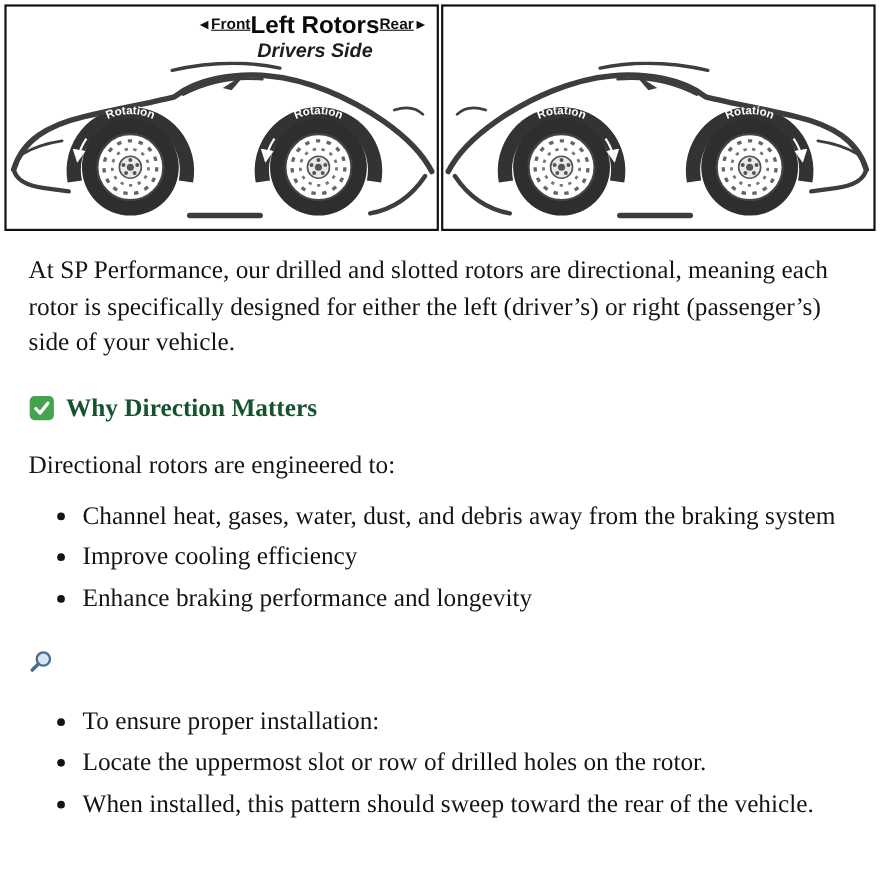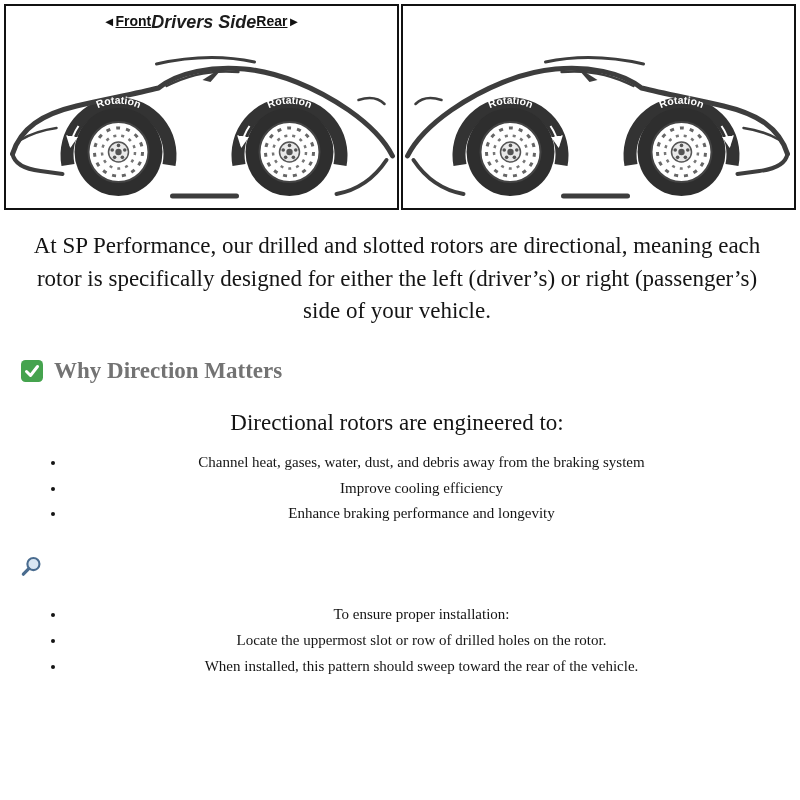--- a/index.html
+++ b/index.html
@@ -2,37 +2,37 @@
 <html><head>
 <meta charset="utf-8">
 <style>
   html,body{margin:0;padding:0;background:#fff;}
   body{width:800px;font-family:"Liberation Serif", serif;color:#141414;}
   .page{width:800px;box-sizing:border-box;}
 
   
   .diagram{display:flex;gap:2px;margin:4px 4px 0 4px;}
   .panel{flex:1;border:2px solid #111;background:#fff;position:relative;height:206px;overflow:hidden;box-sizing:border-box;}
-  .panel-header{display:flex;justify-content:center;align-items:flex-start;padding:5px 8px 0 8px;font-family:"Liberation Sans", sans-serif;}
+  .panel-header{display:flex;justify-content:flex-end;align-items:flex-start;padding:5px 8px 0 8px;font-family:"Liberation Sans", sans-serif;}
   .dir-label{font-weight:bold;font-size:14px;text-decoration:underline;color:#111;white-space:nowrap;margin-top:2px;}
   .dir-arrow{font-size:13px;text-decoration:none;display:inline-block;}
   .panel-titles{text-align:center;line-height:1.1;}
   .panel-title{font-weight:bold;font-size:22px;color:#0a0a0a;}
   .panel-subtitle{font-weight:bold;font-style:italic;font-size:18px;color:#1c1c1c;margin-top:2px;}
   .car-svg{position:absolute;left:0;right:0;bottom:0;width:100%;height:152px;display:block;}
   .hidden-defs{position:absolute;width:0;height:0;overflow:hidden;}
 
   
-  .article{padding:0 26px 30px 20px;text-align:center;}
+  .article{padding:0 26px 30px 26px;}
   .intro{font-size:23px;line-height:1.42;margin:20px 0 10px 0;}
-  .sec-heading{display:flex;align-items:center;gap:10px;font-size:23px;margin:30px 0 26px 0;font-weight:bold;color:#737373;}
+  .sec-heading{display:flex;align-items:center;gap:10px;font-size:23px;margin:30px 0 26px 0;font-weight:bold;color:#14532d;}
   .sec-heading.light{font-weight:normal;color:#222;}
   .sec-heading .icon{flex:0 0 auto;display:inline-flex;}
   .lead{font-size:23px;margin:0 0 16px 0;font-family:Liberation Serif, serif;}
-  ul.bullets{margin:0 0 8px 0;padding:0 0 0 46px;font-size:15px;line-height:1.45;}
+  ul.bullets{margin:0 0 8px 0;padding:0 0 0 46px;font-size:23px;line-height:1.45;}
   ul.bullets li{margin:4px 0;padding-left:3px;}
 </style>
 </head>
 <body>
 
 <svg class="hidden-defs" aria-hidden="true">
   <defs>
     <marker id="arrowW" markerWidth="8" markerHeight="8" refX="5" refY="3" orient="auto">
       <path d="M0,0 L6,3 L0,6 Z" fill="#fff"></path>
     </marker>
@@ -67,20 +67,21 @@
 </svg>
 
 <div class="page">
 
   <div class="diagram">
 
     <div class="panel">
       <div class="panel-header">
         <span class="dir-label"><span class="dir-arrow">◄</span><span>Front</span></span>
         <span class="panel-titles">
+          <span class="panel-title" style="display:block">Left Rotors</span>
           <span class="panel-subtitle" style="display:block">Drivers Side</span>
         </span>
         <span class="dir-label"><span>Rear</span><span class="dir-arrow">►</span></span>
       </div>
       <svg class="car-svg" viewBox="0 0 390 152" preserveAspectRatio="xMidYMax meet">
         <use href="#car"></use>
         <path id="rpL1" d="M67,79 A48,48 0 0 1 157,79" fill="none"></path>
         <path id="rpL2" d="M238,79 A48,48 0 0 1 328,79" fill="none"></path>
         <text font-family="Liberation Sans, sans-serif" font-size="10.5" font-weight="bold" fill="#fff">
           <textPath href="#rpL1" startOffset="50%" text-anchor="middle">Rotation</textPath>

